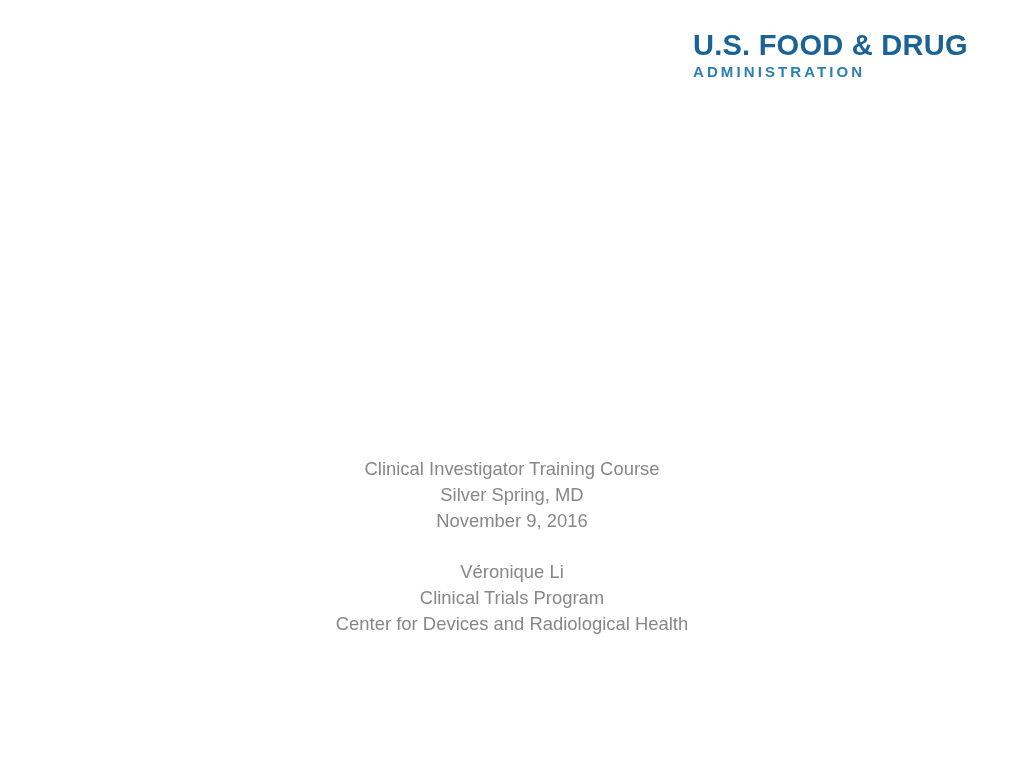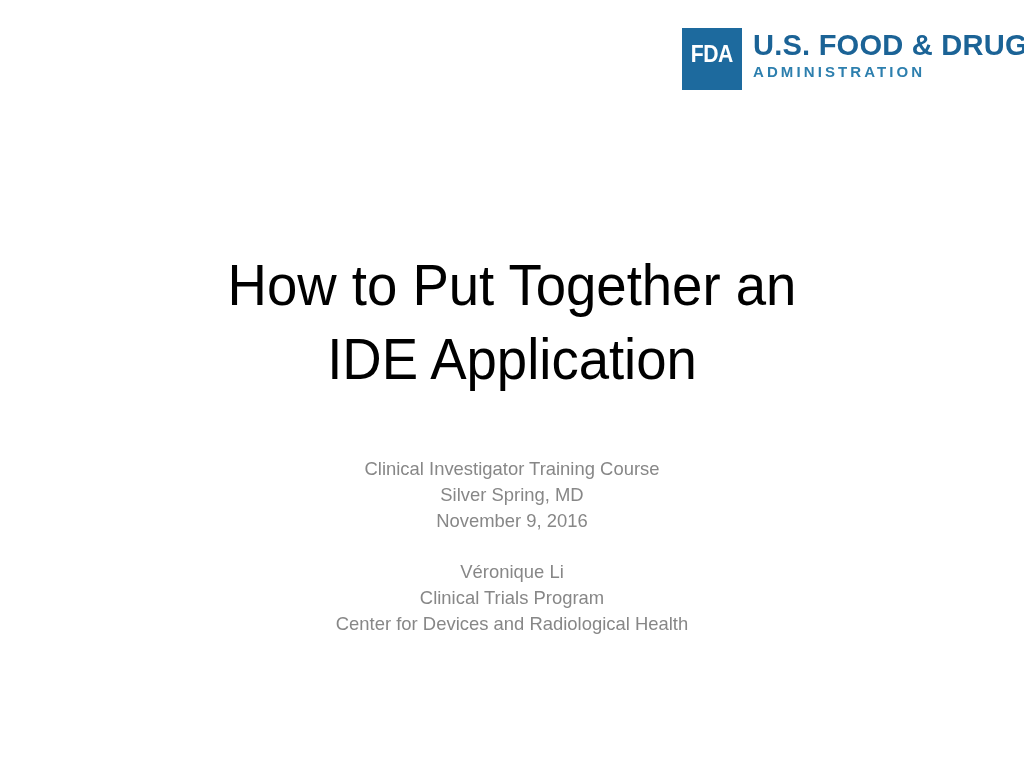--- a/index.html
+++ b/index.html
@@ -123,33 +123,26 @@
     height: 25.8px;
     line-height: 25.8px;
   }
 </style>
 </head>
 <body>
 
 <div class="slide">
 
   <div class="fda-logo">
-    <div class="fda-mark">
-      <span class="fda-mark-text">FDA</span>
-    </div>
     <div class="fda-wordmark">
       <div class="fda-line1">U.S. FOOD &amp; DRUG</div>
       <div class="fda-line2">ADMINISTRATION</div>
     </div>
   </div>
 
-  <div class="title-block">
-    <div class="title-line">How to Put Together an</div>
-    <div class="title-line">IDE Application</div>
-  </div>
 
   <div class="subtitle-block">
     <div class="sub-line">Clinical Investigator Training Course</div>
     <div class="sub-line">Silver Spring, MD</div>
     <div class="sub-line">November 9, 2016</div>
     <div class="sub-line sub-spacer">&nbsp;</div>
     <div class="sub-line">Véronique Li</div>
     <div class="sub-line">Clinical Trials Program</div>
     <div class="sub-line">Center for Devices and Radiological Health</div>
   </div>

